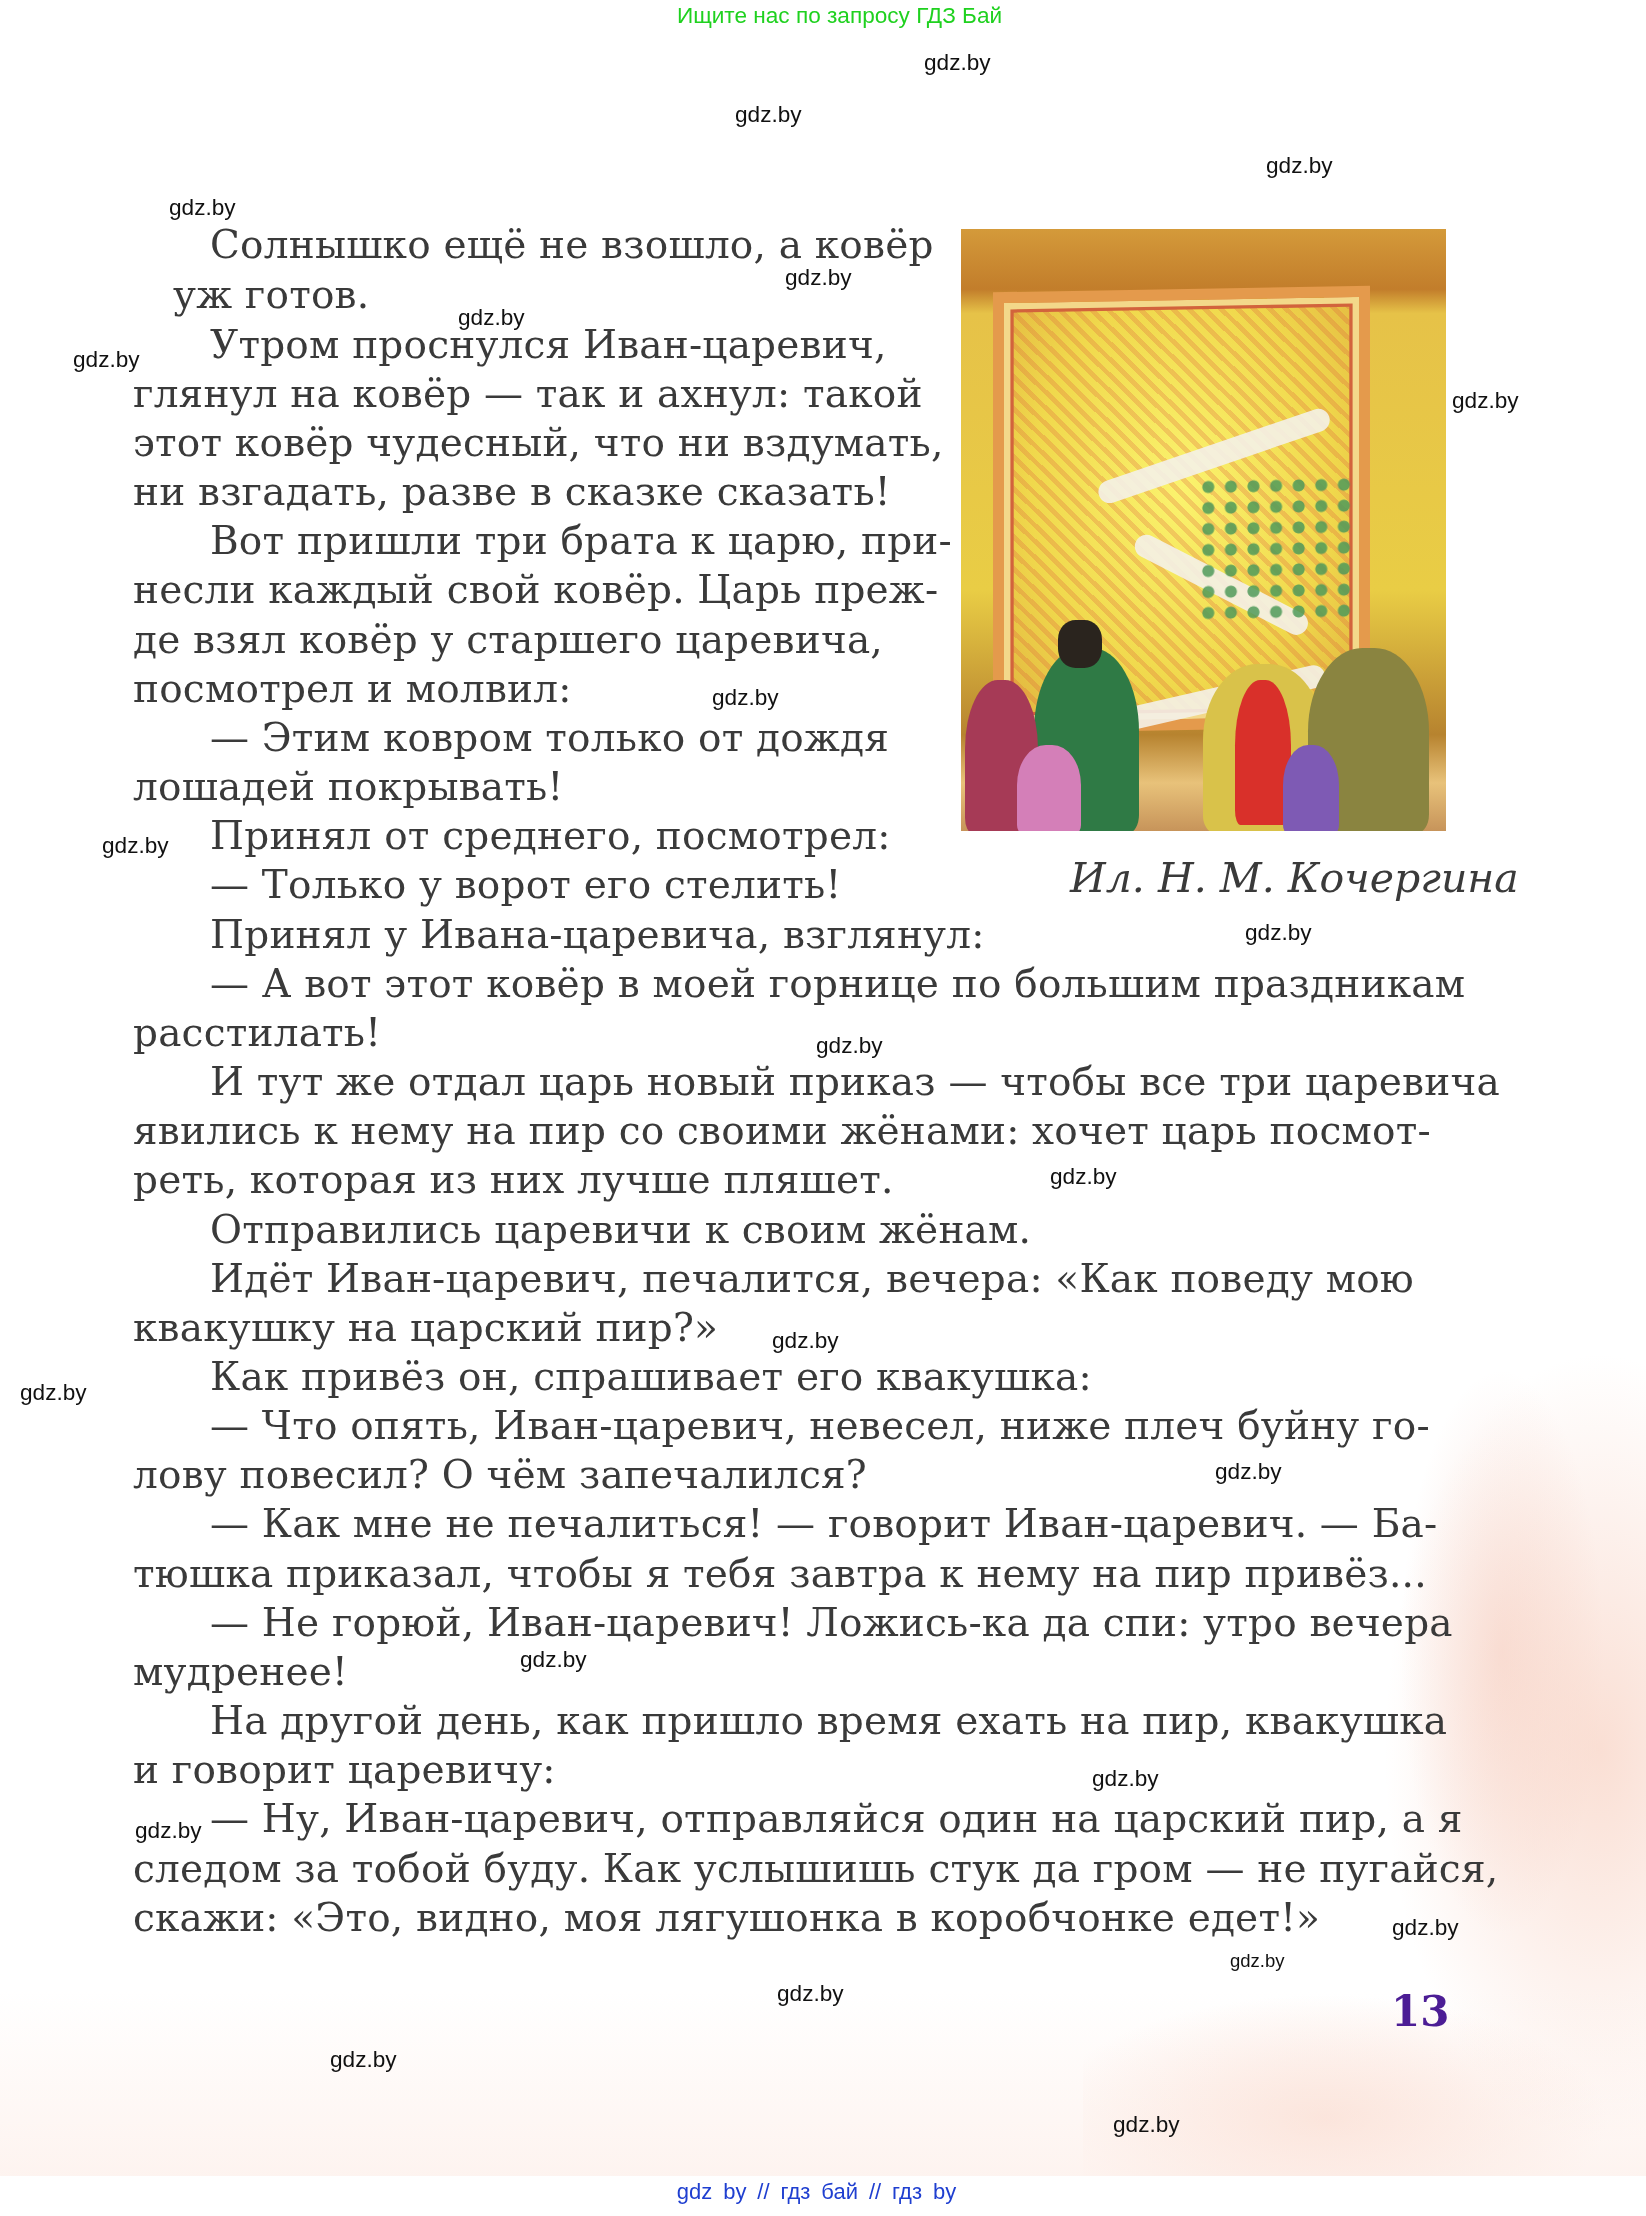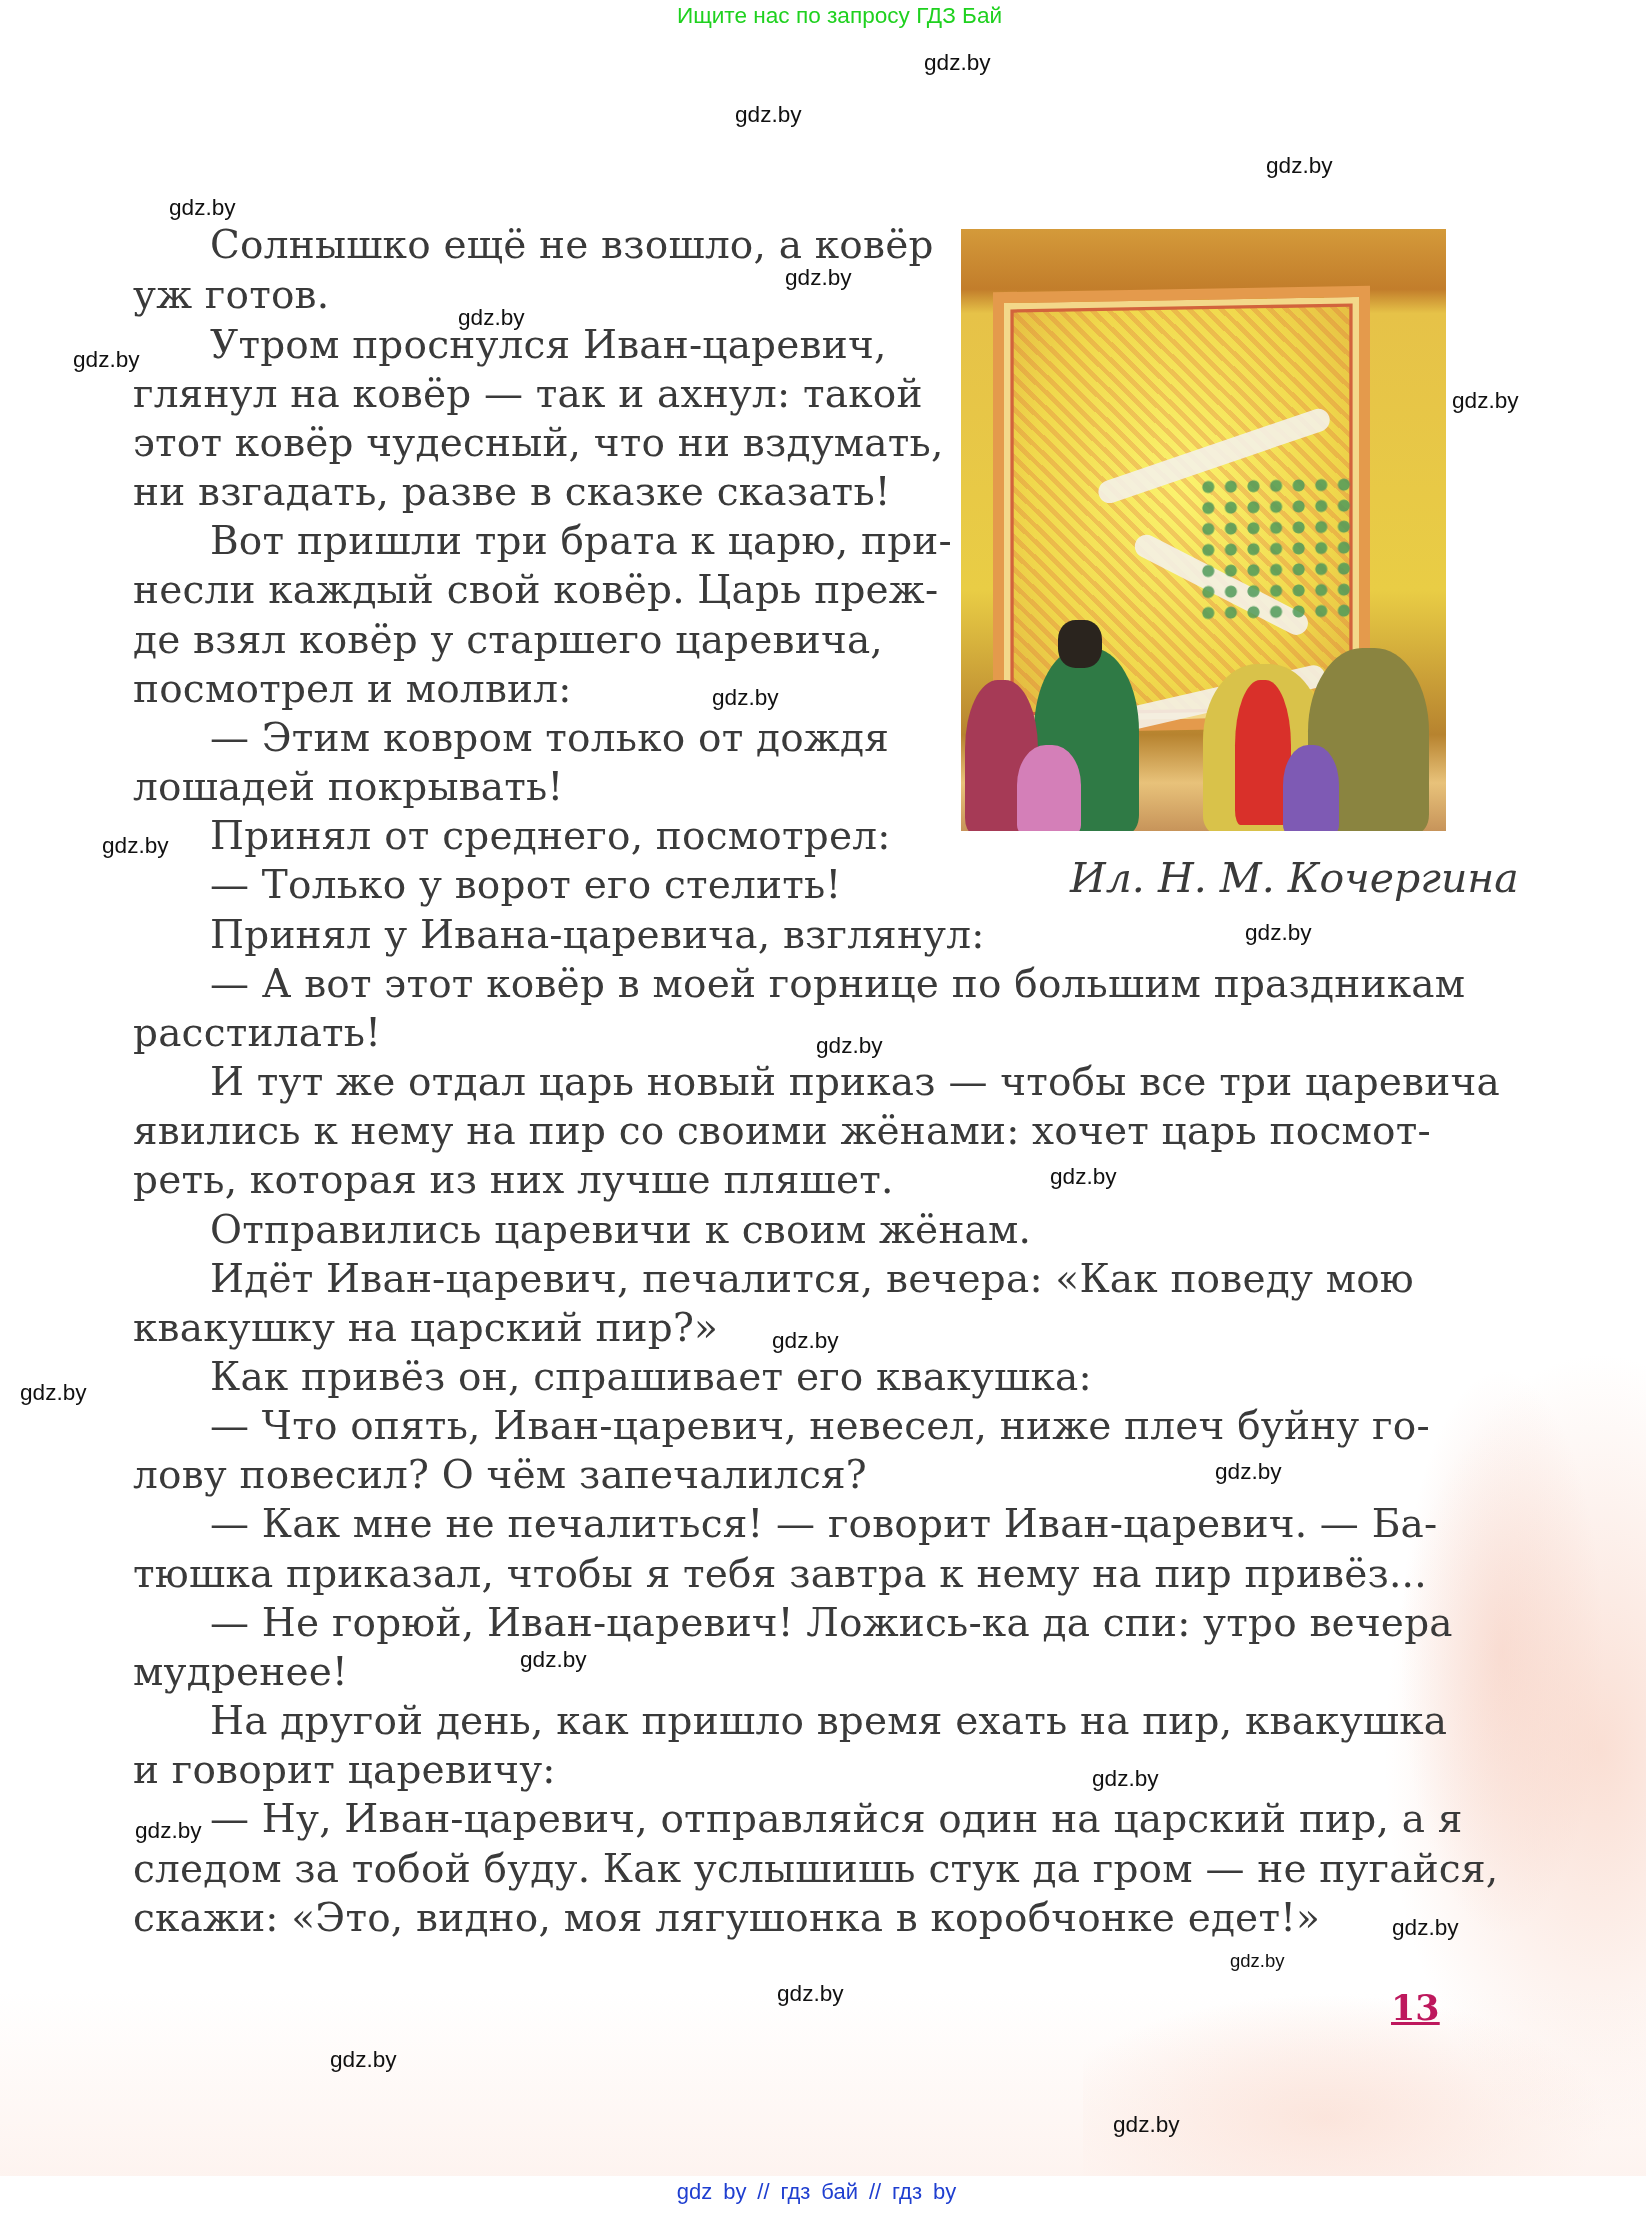--- a/index.html
+++ b/index.html
@@ -67,21 +67,21 @@
     opacity: 0.85;
   }
   .person {
     position: absolute; border-radius: 45% 45% 10% 10%;
   }
   .caption {
     position: absolute; left: 1022px; top: 854px; font-style: italic; font-size: 41px; color: #3a3a3a;
     font-family: "DejaVu Serif", serif; white-space: nowrap; margin-left: 48px;
   }
   .page-number {
-    position: absolute; left: 1391px; top: 1987px; font-size: 35px; font-weight: bold; color: #be185d; text-decoration: underline;
+    position: absolute; left: 1391px; top: 1987px; font-size: 42px; font-weight: bold; color: #4c1d95;
   }
 </style>
 </head>
 <body>
 
 <div class="bg-deco"></div>
 <div class="bg-deco2"></div>
 
 <div class="top-banner">Ищите нас по запросу ГДЗ Бай</div>
 
@@ -125,21 +125,21 @@
   <div class="person" style="left:56px;top:516px;width:64px;height:89px;background:#d47fb8;"></div>
   <div class="person" style="left:242px;top:435px;width:121px;height:169px;background:#d9c24a;"></div>
   <div class="person" style="left:274px;top:451px;width:56px;height:145px;background:#d9302a;"></div>
   <div class="person" style="left:347px;top:419px;width:121px;height:185px;background:#8a8440;"></div>
   <div class="person" style="left:322px;top:516px;width:56px;height:89px;background:#7e5ab4;"></div>
 </div>
 <div class="caption">Ил. Н. М. Кочергина</div>
 
 <div id="text-layer">
     <div class="line ind" style="top: 222px; text-align: right;">Солнышко ещё не взошло, а ковёр</div>
-    <div class="line" style="top: 272px;">уж готов.</div>
+    <div class="line" style="top: 272px; margin-left: 40px;">уж готов.</div>
     <div class="line ind" style="top: 322px;">Утром проснулся Иван-царевич,</div>
     <div class="line" style="top: 371px;">глянул на ковёр — так и ахнул: такой</div>
     <div class="line" style="top: 420px;">этот ковёр чудесный, что ни вздумать,</div>
     <div class="line" style="top: 469px;">ни взгадать, разве в сказке сказать!</div>
     <div class="line ind" style="top: 518px;">Вот пришли три брата к царю, при-</div>
     <div class="line" style="top: 567px;">несли каждый свой ковёр. Царь преж-</div>
     <div class="line" style="top: 617px;">де взял ковёр у старшего царевича,</div>
     <div class="line" style="top: 666px;">посмотрел и молвил:</div>
     <div class="line ind" style="top: 715px;">— Этим ковром только от дождя</div>
     <div class="line" style="top: 764px;">лошадей покрывать!</div>

